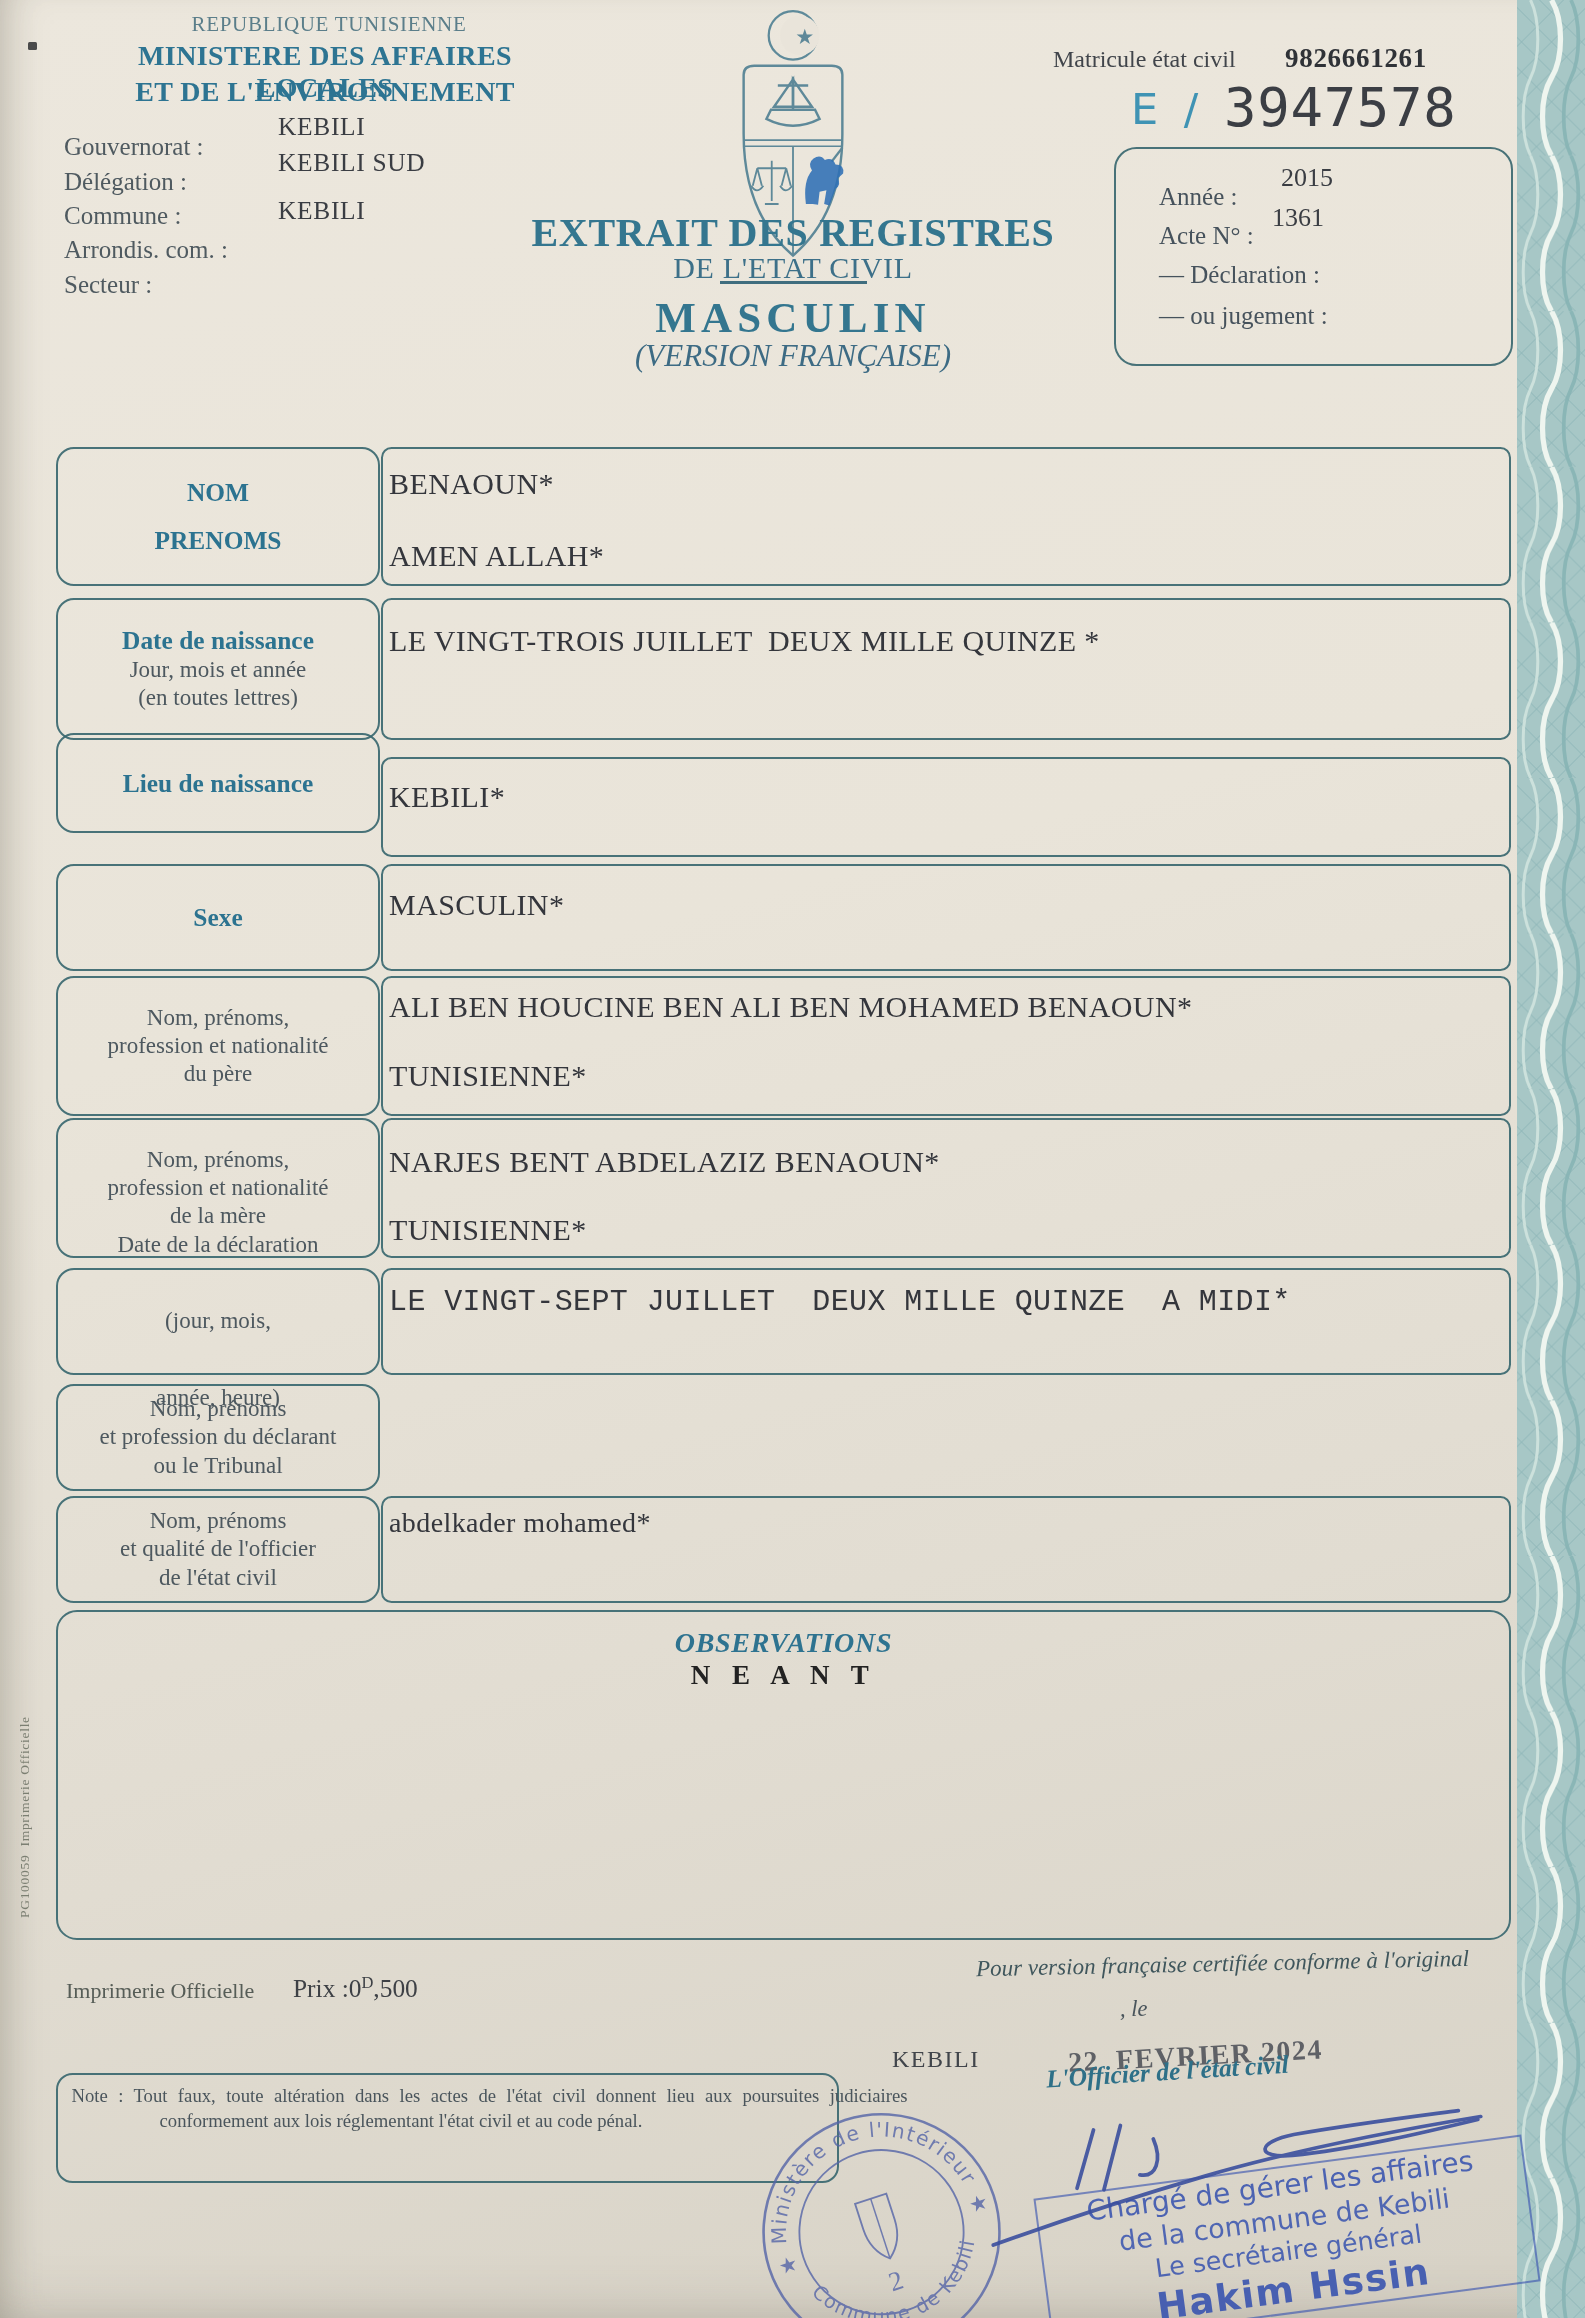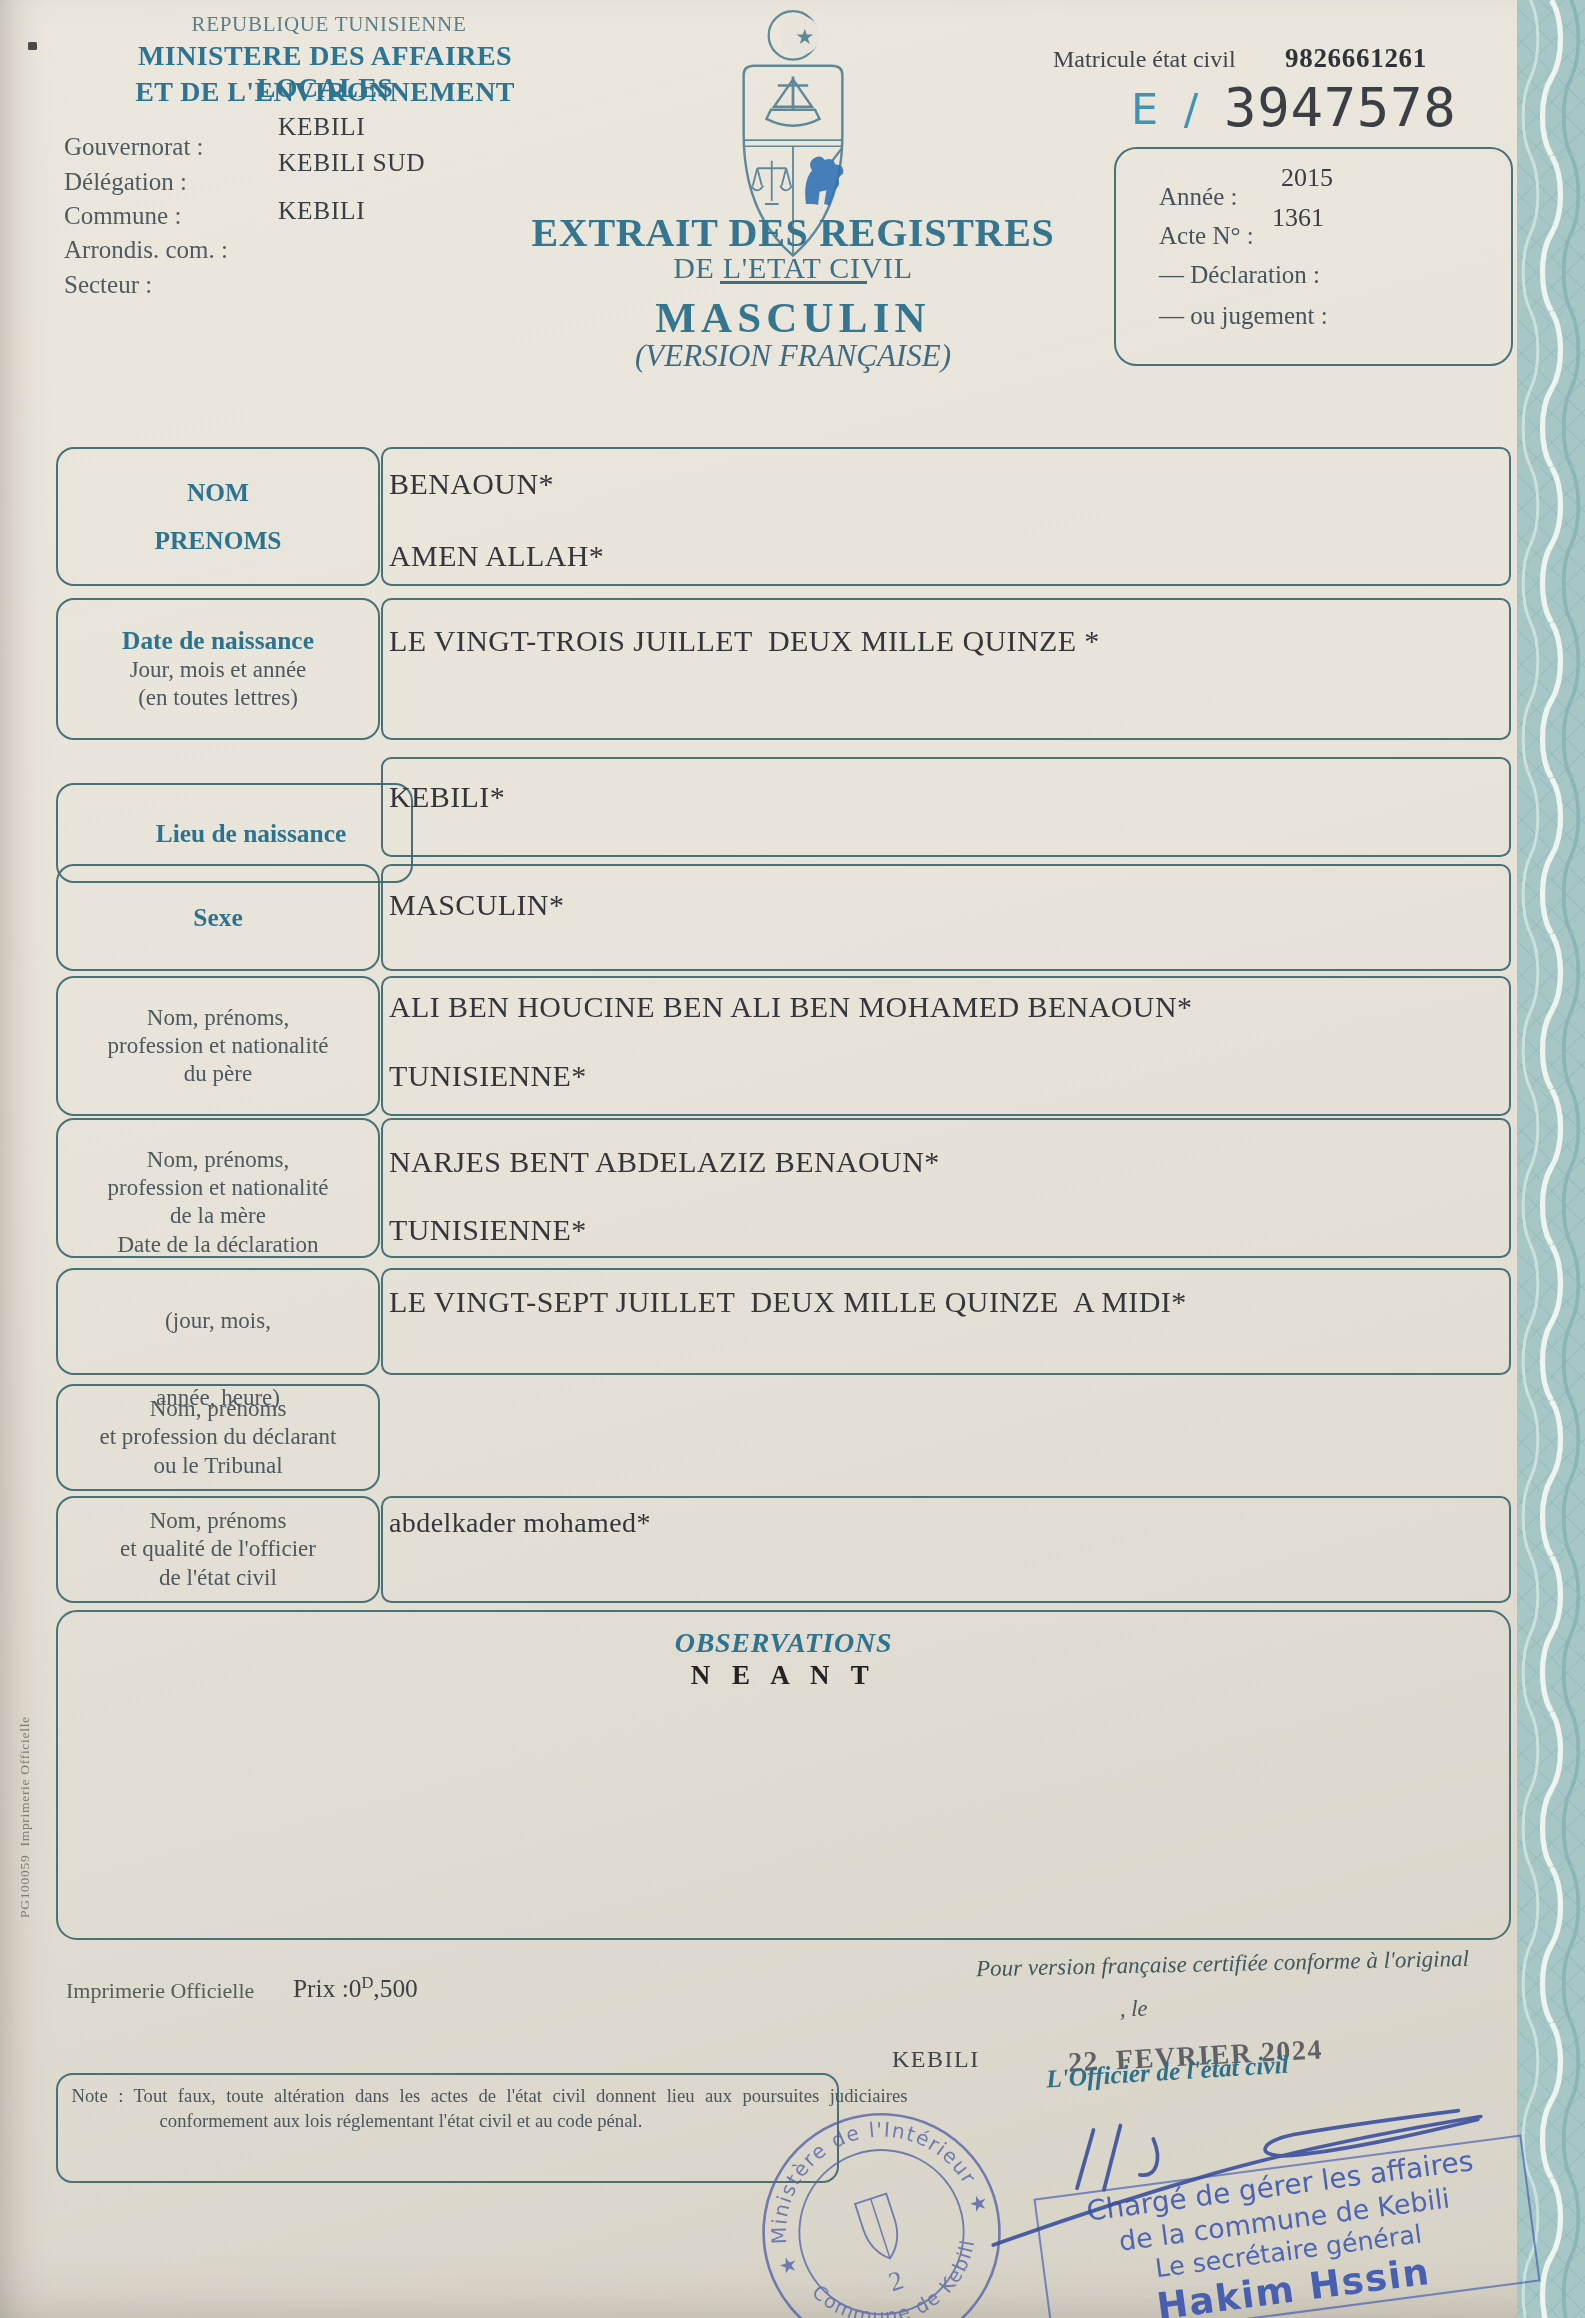--- a/index.html
+++ b/index.html
@@ -118,21 +118,21 @@
 
   <div class="box lblbox" style="left:56px;top:598px;width:320px;height:138px;">
     <div class="lbl-main teal">Date de naissance</div>
     <div class="lbl-sub graylbl">Jour, mois et année</div>
     <div class="lbl-sub graylbl">(en toutes lettres)</div>
   </div>
   <div class="box valbox" style="left:381px;top:598px;width:1126px;height:138px;">
     <div class="val" style="top:24px;">LE VINGT-TROIS JUILLET  DEUX MILLE QUINZE *</div>
   </div>
 
-  <div class="box lblbox" style="left:56px;top:783px;width:320px;height:96px;padding-left:33px;">
+  <div class="box lblbox" style="left:56px;top:733px;width:320px;height:96px;">
     <div class="lbl-main teal">Lieu de naissance</div>
   </div>
   <div class="box valbox" style="left:381px;top:757px;width:1126px;height:96px;">
     <div class="val" style="top:21px;">KEBILI*</div>
   </div>
 
   <div class="box lblbox" style="left:56px;top:864px;width:320px;height:103px;">
     <div class="lbl-main teal">Sexe</div>
   </div>
   <div class="box valbox" style="left:381px;top:864px;width:1126px;height:103px;">
@@ -158,21 +158,21 @@
     <div class="val" style="top:25.4px;">NARJES BENT ABDELAZIZ BENAOUN*</div>
     <div class="val" style="top:93px;">TUNISIENNE*</div>
   </div>
 
   <div class="box lblbox" style="left:56px;top:1268px;width:320px;height:103px;gap:48px;">
     <div class="lbl-sub graylbl">Date de la déclaration</div>
     <div class="lbl-sub graylbl">(jour, mois,</div>
     <div class="lbl-sub graylbl">année, heure)</div>
   </div>
   <div class="box valbox" style="left:381px;top:1268px;width:1126px;height:103px;">
-    <div class="val" style="top:15px;">LE VINGT-SEPT JUILLET  DEUX MILLE QUINZE  A MIDI*</div>
+    <div class="val" style="top:15px;font-family:Liberation Mono, monospace;">LE VINGT-SEPT JUILLET  DEUX MILLE QUINZE  A MIDI*</div>
   </div>
 
   <div class="box lblbox" style="left:56px;top:1384px;width:320px;height:103px;">
     <div class="lbl-sub graylbl">Nom, prénoms</div>
     <div class="lbl-sub graylbl">et profession du déclarant</div>
     <div class="lbl-sub graylbl">ou le Tribunal</div>
   </div>
 
   <div class="box lblbox" style="left:56px;top:1496px;width:320px;height:103px;">
     <div class="lbl-sub graylbl">Nom, prénoms</div>

